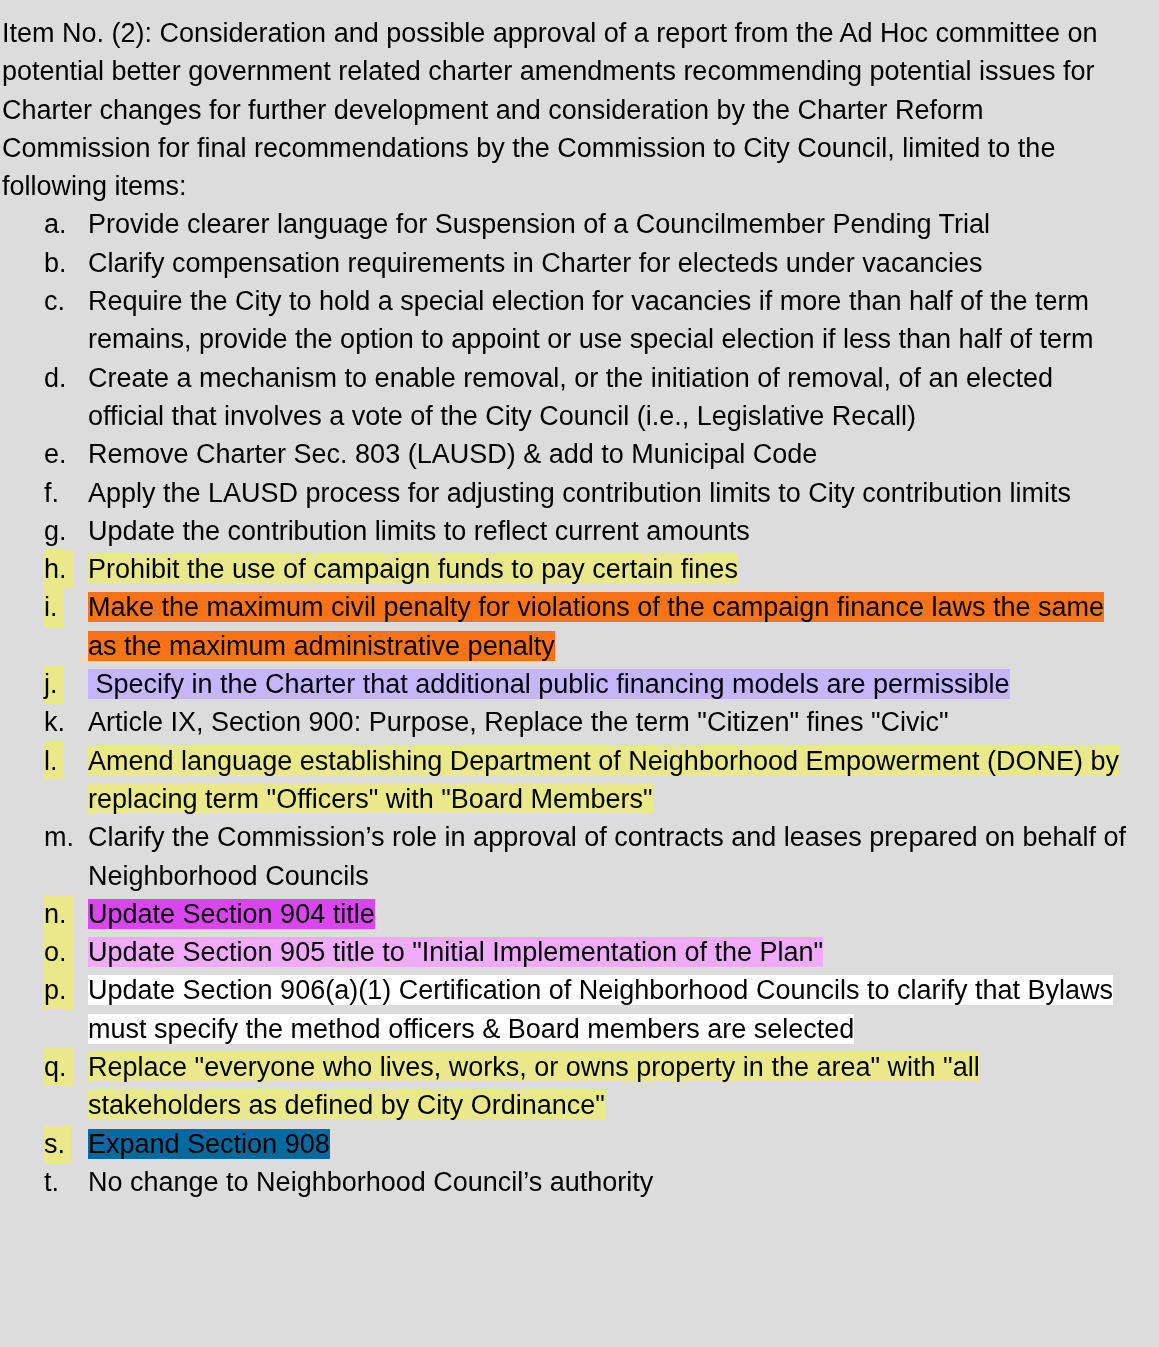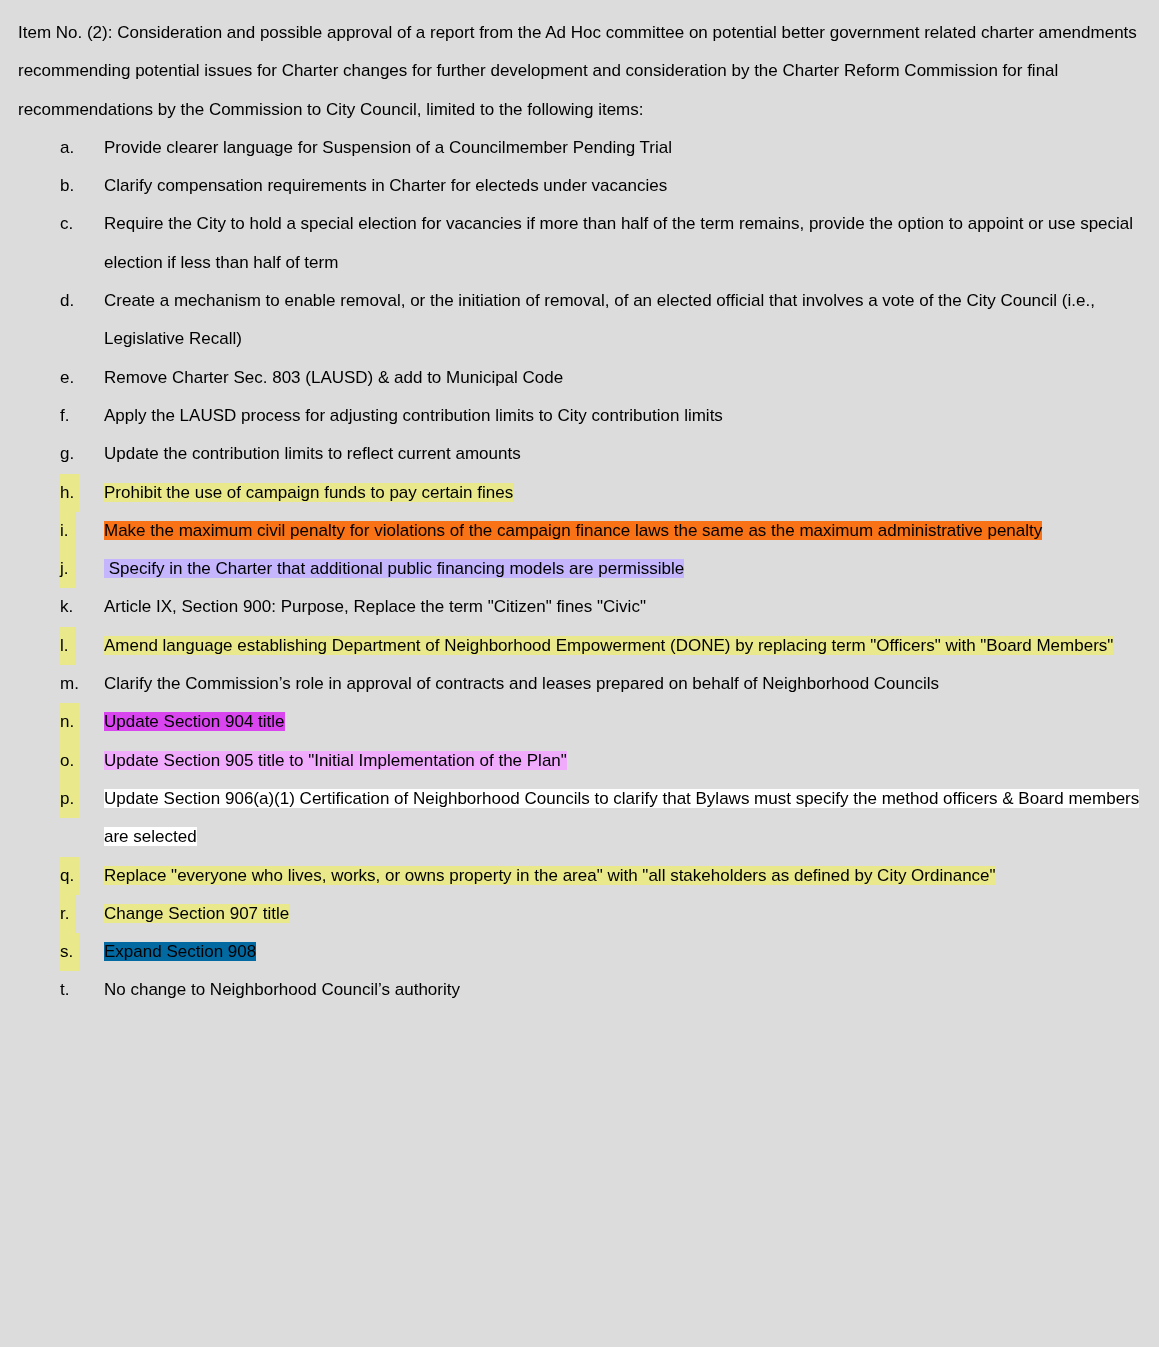--- a/index.html
+++ b/index.html
@@ -9,24 +9,24 @@
     body {
       width: 1159px;
       height: 1347px;
       background: #dcdcdc;
       overflow: hidden;
       font-family: "Liberation Sans", sans-serif;
       color: #000;
     }
     #doc {
       position: absolute;
-      left: 18px;
+      left: 2px;
       top: 14px;
       width: 1141px;
-      font-size: 17px;
+      font-size: 27px;
       line-height: 38.3px;
     }
     .intro {
       margin: 0;
       width: 1120px;
     }
     ol.items {
       list-style: none;
       margin: 0;
       padding: 0;
@@ -72,17 +72,17 @@
     <li class="hl"><span class="marker" style="background: rgb(233, 233, 139);">h.</span><span class="item-text" style="background: rgb(233, 233, 139);">Prohibit the use of campaign funds to pay certain fines</span></li>
     <li class="hl"><span class="marker" style="background: rgb(233, 233, 139);">i.</span><span class="item-text" style="background: #f97316;">Make the maximum civil penalty for violations of the campaign finance laws the same as the maximum administrative penalty</span></li>
     <li class="hl"><span class="marker" style="background: rgb(233, 233, 139);">j.</span><span class="item-text" style="background: #c4b5fd; white-space: pre-wrap;"> Specify in the Charter that additional public financing models are permissible</span></li>
     <li><span class="marker">k.</span><span class="item-text">Article IX, Section 900: Purpose, Replace the term "Citizen" fines "Civic"</span></li>
     <li class="hl"><span class="marker" style="background: rgb(233, 233, 139);">l.</span><span class="item-text" style="background: rgb(233, 233, 139);">Amend language establishing Department of Neighborhood Empowerment (DONE) by replacing term "Officers" with "Board Members"</span></li>
     <li><span class="marker">m.</span><span class="item-text">Clarify the Commission’s role in approval of contracts and leases prepared on behalf of Neighborhood Councils</span></li>
     <li class="hl"><span class="marker" style="background: rgb(233, 233, 139);">n.</span><span class="item-text" style="background: #d946ef;">Update Section 904 title</span></li>
     <li class="hl"><span class="marker" style="background: rgb(233, 233, 139);">o.</span><span class="item-text" style="background: #f0abfc;">Update Section 905 title to "Initial Implementation of the Plan"</span></li>
     <li class="hl"><span class="marker" style="background: rgb(233, 233, 139);">p.</span><span class="item-text" style="background: #ffffff;">Update Section 906(a)(1) Certification of Neighborhood Councils to clarify that Bylaws must specify the method officers &amp; Board members are selected</span></li>
     <li class="hl"><span class="marker" style="background: rgb(233, 233, 139);">q.</span><span class="item-text" style="background: rgb(233, 233, 139);">Replace "everyone who lives, works, or owns property in the area" with "all stakeholders as defined by City Ordinance"</span></li>
-    <li class="hl"><span class="marker" style="background: rgb(233, 233, 139);">r.</span><span class="item-text" style="background: rgb(233, 233, 139);">Change Section 907 title</span></li>
+    <li class="hl"><span class="marker" style="background: rgb(233, 233, 139);">r.</span></li>
     <li class="hl"><span class="marker" style="background: rgb(233, 233, 139);">s.</span><span class="item-text" style="background: #0369a1;">Expand Section 908</span></li>
     <li><span class="marker">t.</span><span class="item-text">No change to Neighborhood Council’s authority</span></li>
   </ol>
 </div>
 
 </body></html>

